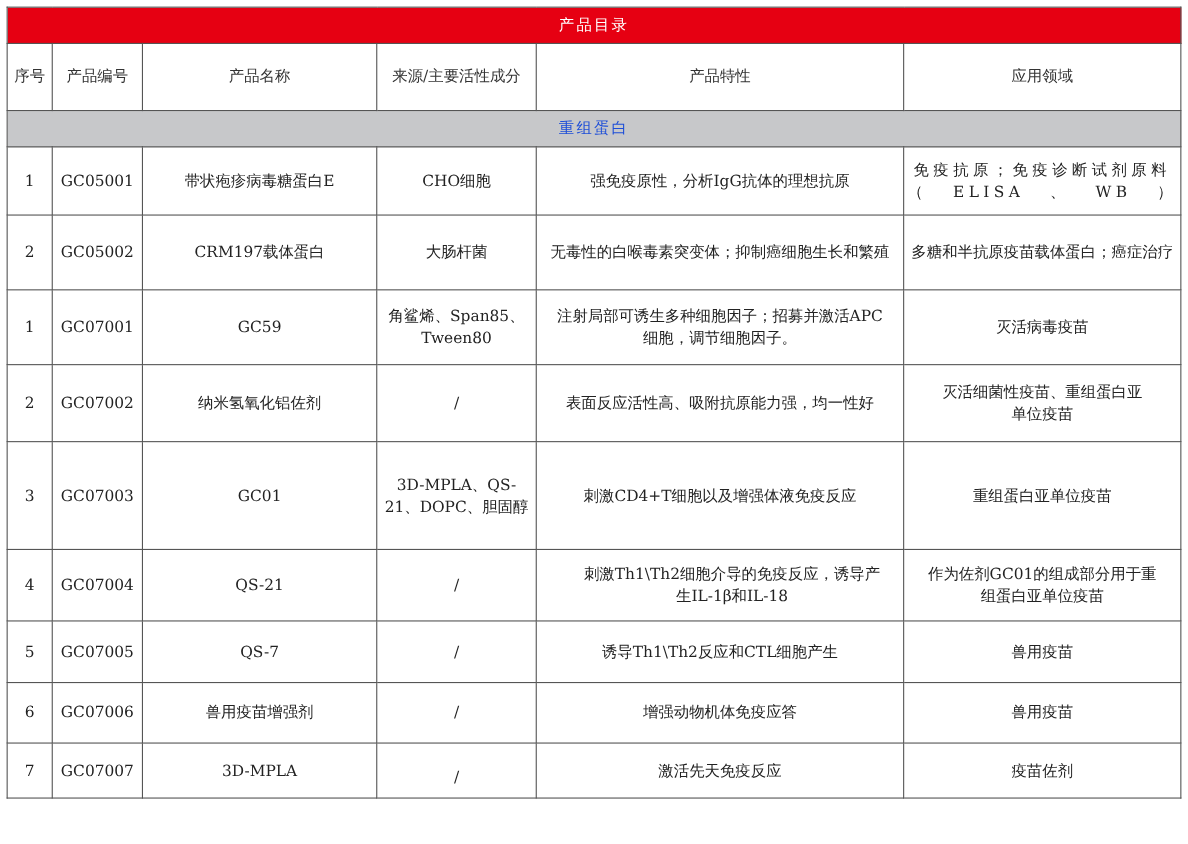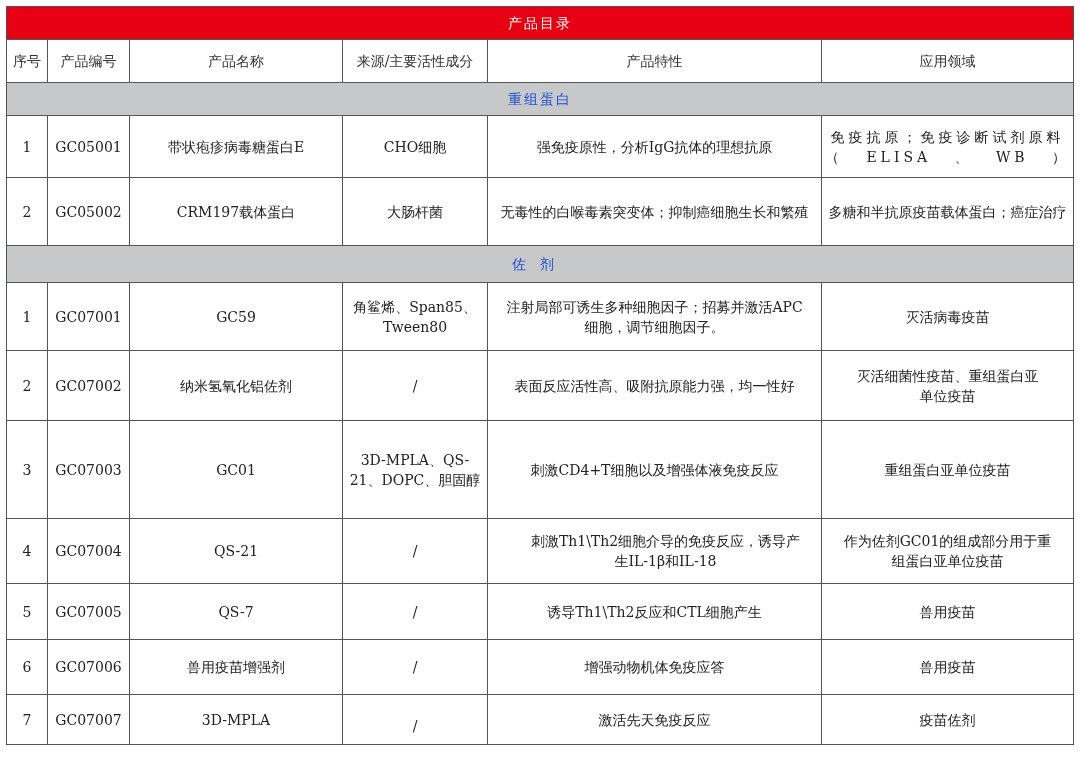--- a/index.html
+++ b/index.html
@@ -4,21 +4,21 @@
 <style>
   html, body { margin:0; padding:0; background:#ffffff; }
   body { width:1080px; height:767px; position:relative; overflow:hidden;
          font-family:"DejaVu Serif","Liberation Serif",serif; color:#222; }
   table.catalog { position:absolute; left:6px; top:6px; width:1067px;
          border-collapse:collapse; table-layout:fixed; }
   table.catalog td { border:1px solid #555; text-align:center; vertical-align:middle;
          font-size:14px; line-height:20px; padding:0 3px; box-sizing:border-box; }
   .title-row td { background:#e60012; color:#fff; font-size:22px; height:33px;
          letter-spacing:2px; border-color:#333;margin-top:39px; }
-  .header-row td { height:43px; font-size:14.5px; color:#333;margin-top:12px; }
+  .header-row td { height:61px; font-size:14.5px; color:#333;margin-top:12px; }
   .section-row td { background:#c7c8ca; color:#1d4ed8; font-size:22px; height:33px;
          letter-spacing:2px; }
   .section-row.adj td { height:37px; letter-spacing:14px; }
   .just { text-align:justify; text-align-last:justify; letter-spacing:4px; }
   .left { text-align:left;margin-top:36px; }
   .code { font-size:13.5px; }
 </style>
 </head>
 <body>
 
@@ -57,23 +57,20 @@
   </tr>
   <tr style="height:68px">
     <td>2</td>
     <td class="code">GC05002</td>
     <td>CRM197载体蛋白</td>
     <td>大肠杆菌</td>
     <td style="padding:0 2px">无毒性的白喉毒素突变体；抑制癌细胞生长和繁殖</td>
     <td style="padding:0 2px">多糖和半抗原疫苗载体蛋白；癌症治疗</td>
   </tr>
 
-  <tr class="section-row adj">
-    <td colspan="6">佐剂</td>
-  </tr>
   <tr style="height:68px">
     <td>1</td>
     <td class="code">GC07001</td>
     <td>GC59</td>
     <td>角鲨烯、Span85、Tween80</td>
     <td style="padding:0 18px">注射局部可诱生多种细胞因子；招募并激活APC细胞，调节细胞因子。</td>
     <td>灭活病毒疫苗</td>
   </tr>
   <tr style="height:70px">
     <td>2</td>

